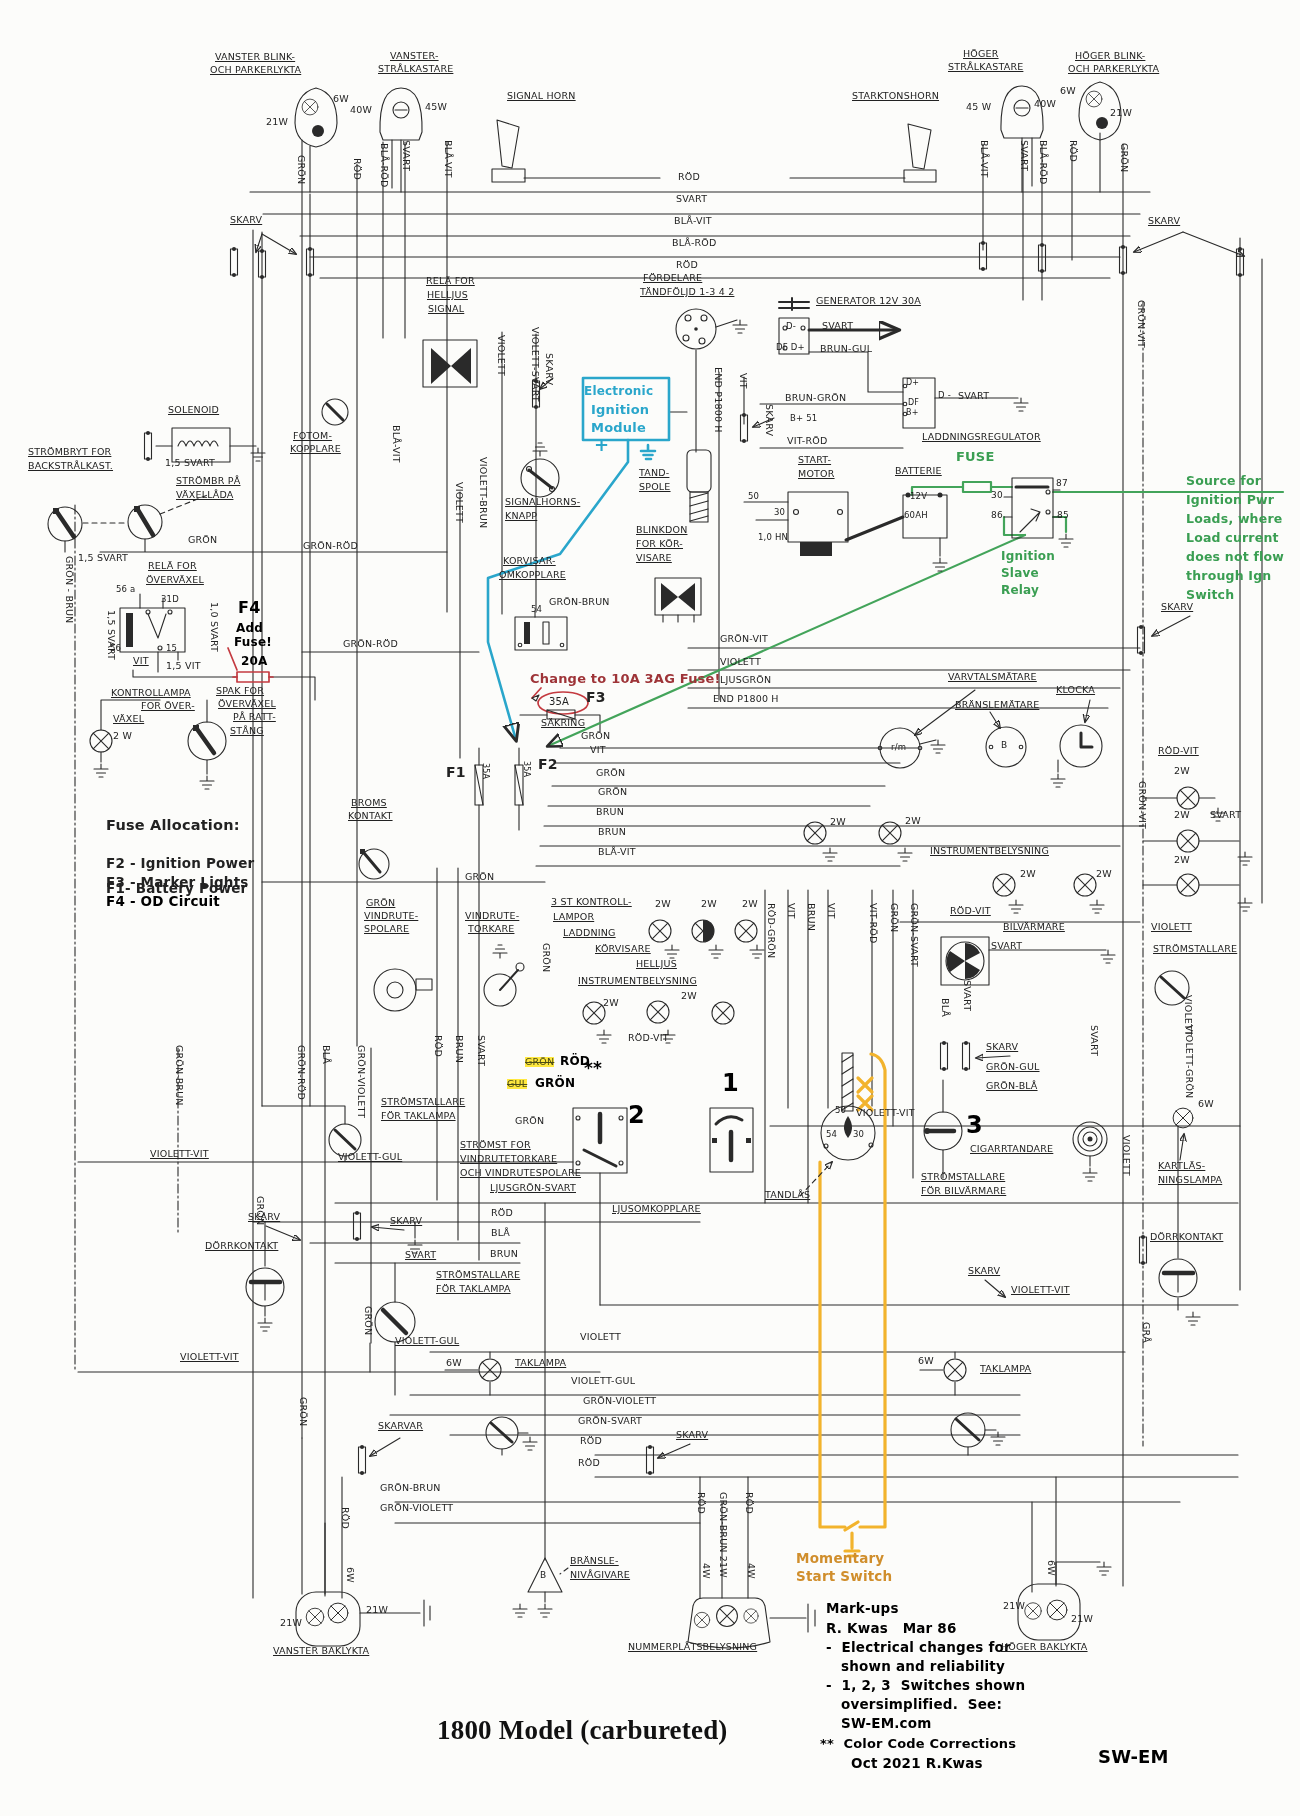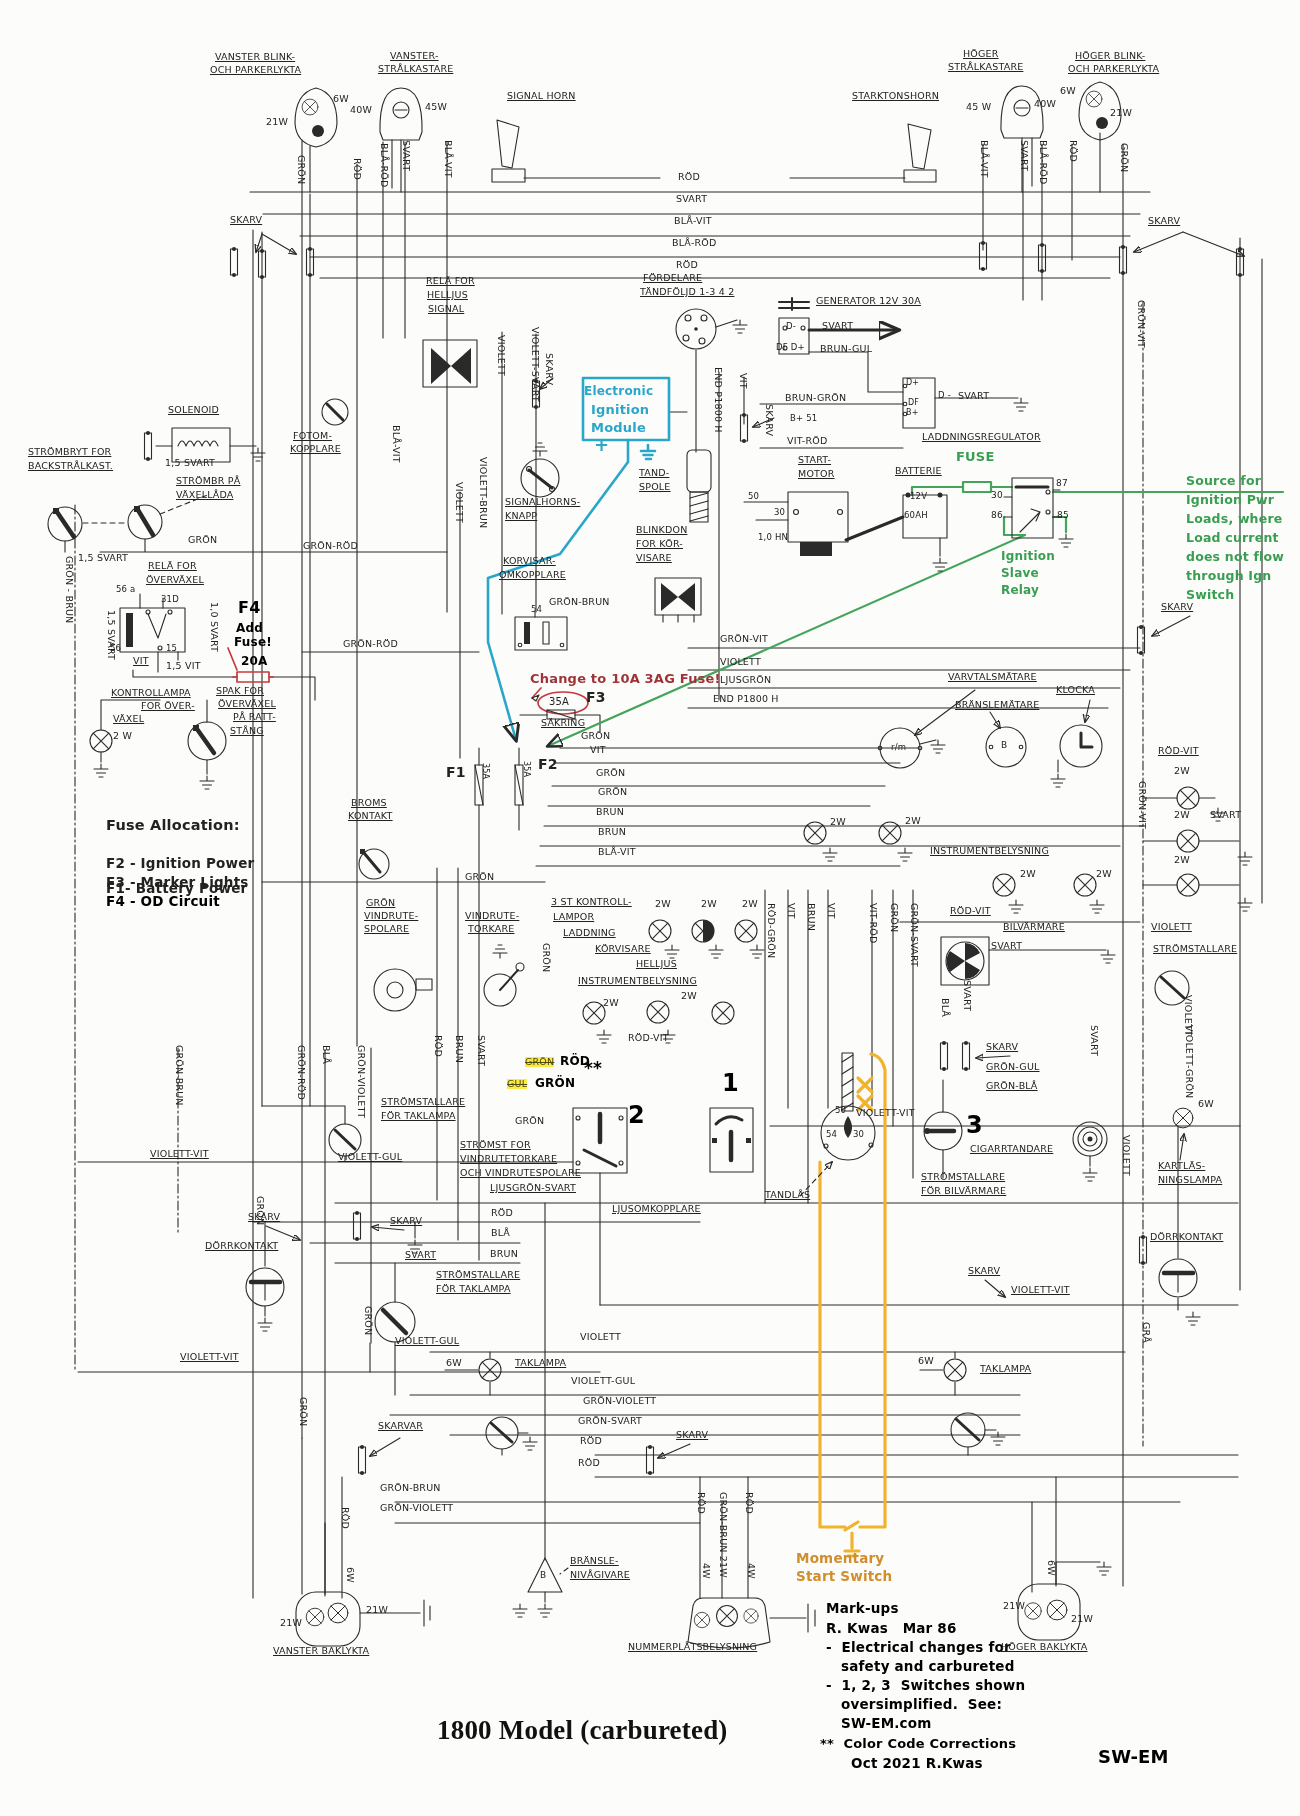--- a/index.html
+++ b/index.html
@@ -810,21 +810,21 @@
       <div class="lb v" style="left: 711px; top: 1563px;">4W</div>
       <div class="lb v" style="left: 756px; top: 1563px;">4W</div>
       <div class="lb u" style="left: 628px; top: 1642px;">NUMMERPLÅTSBELYSNING</div>
       <div class="lb" style="left: 918px; top: 1356px;">6W</div>
       <div class="lb u" style="left: 980px; top: 1364px;">TAKLAMPA</div>
       <div class="lb b org" style="left: 796px; top: 1551px; font-size: 13.5px;">Momentary</div>
       <div class="lb b org" style="left: 796px; top: 1569px; font-size: 13.5px;">Start Switch</div>
       <div class="lb b red" style="left: 826px; top: 1601px; font-size: 13.5px;">Mark-ups</div>
       <div class="lb b red" style="left: 826px; top: 1621px; font-size: 13.5px;">R. Kwas   Mar 86</div>
       <div class="lb b red" style="left: 826px; top: 1640px; font-size: 13.5px;">-  Electrical changes for</div>
-      <div class="lb b red" style="left: 841px; top: 1659px; font-size: 13.5px;">safety and carbureted</div>
+      <div class="lb b red" style="left: 841px; top: 1659px; font-size: 13.5px;">shown and reliability</div>
       <div class="lb b red" style="left: 826px; top: 1678px; font-size: 13.5px;">-  1, 2, 3  Switches shown</div>
       <div class="lb b red" style="left: 841px; top: 1697px; font-size: 13.5px;">oversimplified.  See:</div>
       <div class="lb b red" style="left: 841px; top: 1716px; font-size: 13.5px;">SW-EM.com</div>
       <div class="lb b red" style="left: 820px; top: 1737px; font-size: 13px;">**  Color Code Corrections</div>
       <div class="lb b red" style="left: 851px; top: 1756px; font-size: 13.5px;">Oct 2021 R.Kwas</div>
       <div class="lb" style="left: 1003px; top: 1601px;">21W</div>
       <div class="lb" style="left: 1071px; top: 1614px;">21W</div>
       <div class="lb v" style="left: 1056px; top: 1560px;">6W</div>
       <div class="lb u" style="left: 1001px; top: 1642px;">HÖGER BAKLYKTA</div>
       <div class="lb b red" style="left: 1098px; top: 1748px; font-size: 18px;">SW-EM</div>

